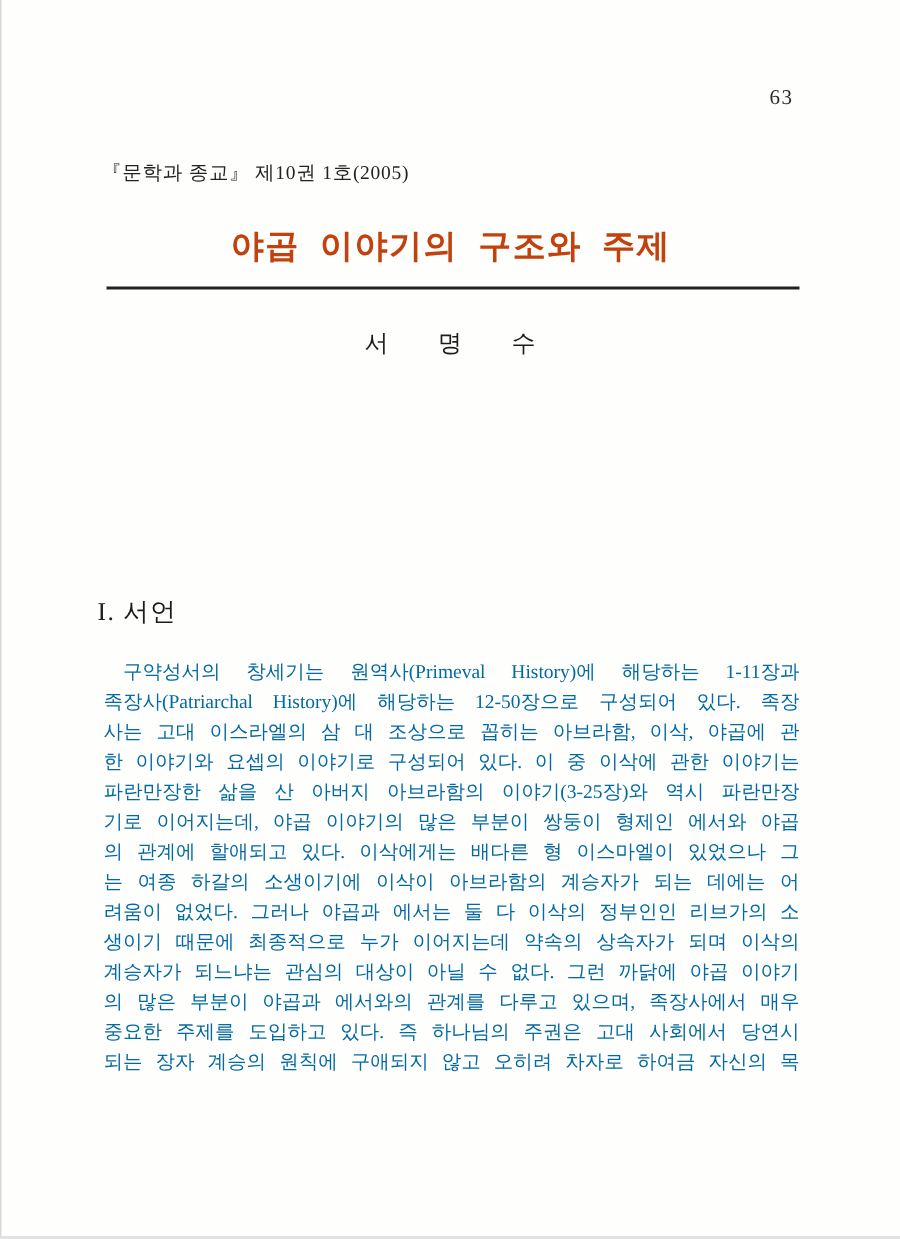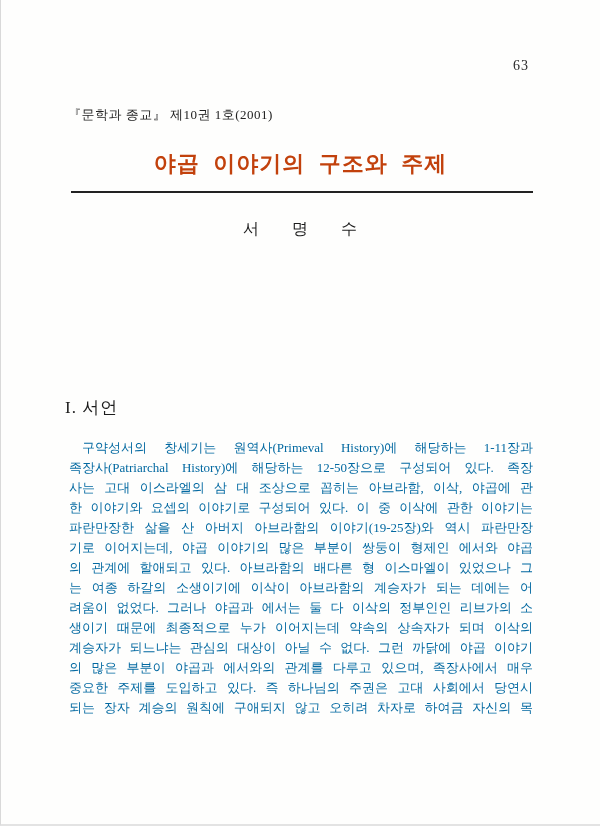--- a/index.html
+++ b/index.html
@@ -97,38 +97,38 @@
     padding-left: 13px;
   }
 </style>
 </head>
 <body>
 
 <div class="page">
 
   <div class="pagenum">63</div>
 
-  <div class="journal">『문학과 종교』 제10권 1호(2001)</div>
+  <div class="journal">『문학과 종교』 제10권 1호(2005)</div>
 
   <h1 class="title">야곱 이야기의 구조와 주제</h1>
 
   <div class="rule"></div>
 
   <div class="author">서 명 수</div>
 
   <h2 class="heading">I. 서언</h2>
 
   <div class="bodytext">
     <div class="bline indent">구약성서의 창세기는 원역사(Primeval History)에 해당하는 1-11장과</div>
     <div class="bline">족장사(Patriarchal History)에 해당하는 12-50장으로 구성되어 있다. 족장</div>
     <div class="bline">사는 고대 이스라엘의 삼 대 조상으로 꼽히는 아브라함, 이삭, 야곱에 관</div>
     <div class="bline">한 이야기와 요셉의 이야기로 구성되어 있다. 이 중 이삭에 관한 이야기는</div>
-    <div class="bline">파란만장한 삶을 산 아버지 아브라함의 이야기(19-25장)와 역시 파란만장</div>
+    <div class="bline">파란만장한 삶을 산 아버지 아브라함의 이야기(3-25장)와 역시 파란만장</div>
     <div class="bline">기로 이어지는데, 야곱 이야기의 많은 부분이 쌍둥이 형제인 에서와 야곱</div>
-    <div class="bline">의 관계에 할애되고 있다. 아브라함의 배다른 형 이스마엘이 있었으나 그</div>
+    <div class="bline">의 관계에 할애되고 있다. 이삭에게는 배다른 형 이스마엘이 있었으나 그</div>
     <div class="bline">는 여종 하갈의 소생이기에 이삭이 아브라함의 계승자가 되는 데에는 어</div>
     <div class="bline">려움이 없었다. 그러나 야곱과 에서는 둘 다 이삭의 정부인인 리브가의 소</div>
     <div class="bline">생이기 때문에 최종적으로 누가 이어지는데 약속의 상속자가 되며 이삭의</div>
     <div class="bline">계승자가 되느냐는 관심의 대상이 아닐 수 없다. 그런 까닭에 야곱 이야기</div>
     <div class="bline">의 많은 부분이 야곱과 에서와의 관계를 다루고 있으며, 족장사에서 매우</div>
     <div class="bline">중요한 주제를 도입하고 있다. 즉 하나님의 주권은 고대 사회에서 당연시</div>
     <div class="bline">되는 장자 계승의 원칙에 구애되지 않고 오히려 차자로 하여금 자신의 목</div>
   </div>
 
 </div>

